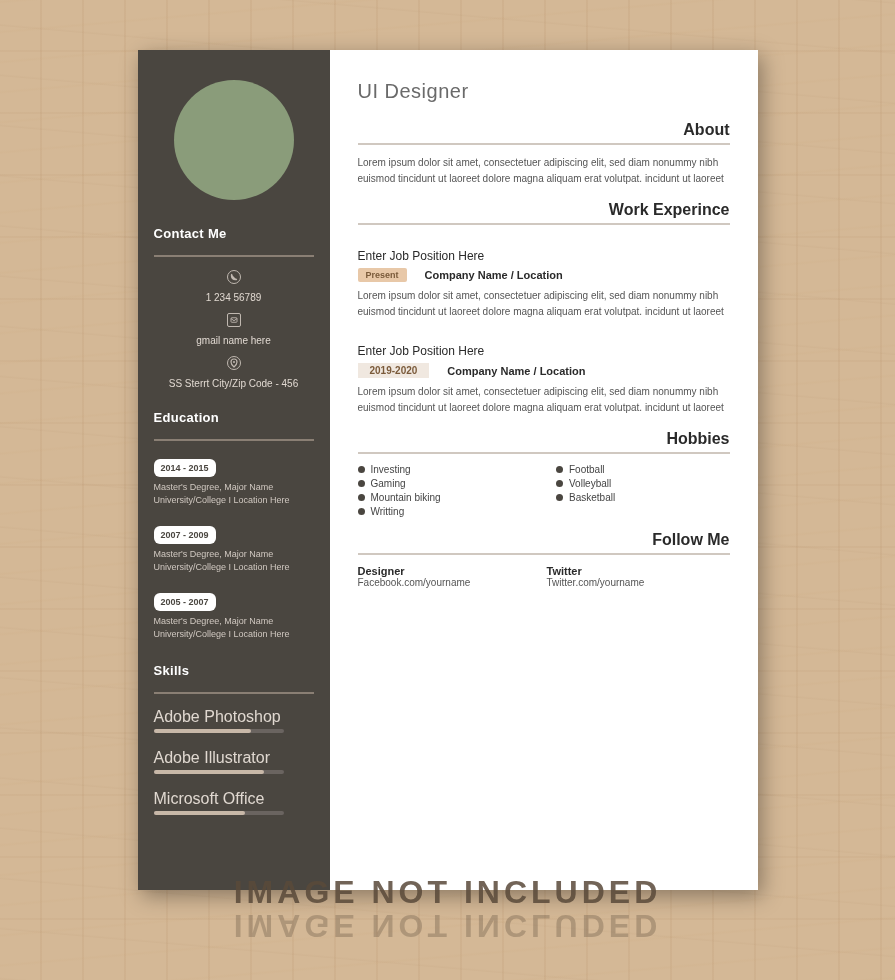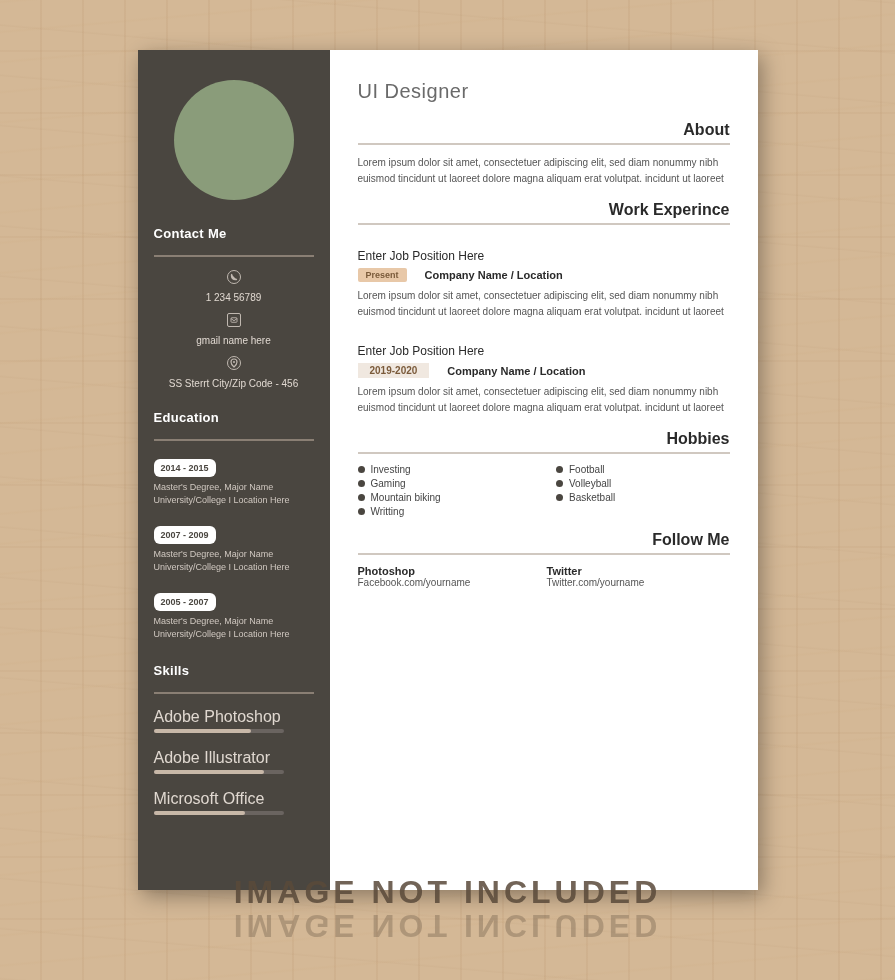--- a/index.html
+++ b/index.html
@@ -480,21 +480,21 @@
       <div class="hobby-item">
         <div class="hobby-dot"></div>
         <span>Writting</span>
       </div>
     </div>
 
     <div class="section-title">Follow Me</div>
     <div class="section-line"></div>
     <div class="follow-grid">
       <div class="follow-item">
-        <div class="follow-item-title">Photoshop</div>
+        <div class="follow-item-title">Designer</div>
         <div class="follow-item-url">Facebook.com/yourname</div>
       </div>
       <div class="follow-item">
         <div class="follow-item-title">Twitter</div>
         <div class="follow-item-url">Twitter.com/yourname</div>
       </div>
     </div>
   </div>
 </div>
 

